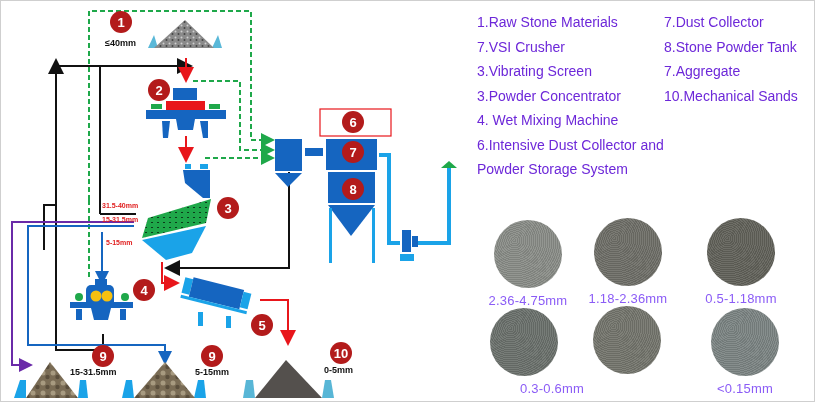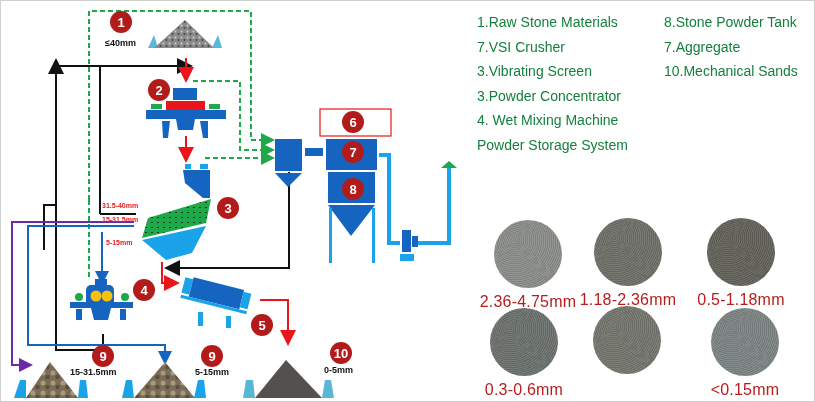--- a/index.html
+++ b/index.html
@@ -1,23 +1,23 @@
 <!DOCTYPE html>
 <html><head>
 <meta charset="utf-8">
 <style>
   html, body { margin:0; padding:0; }
   body { width:815px; height:402px; background:#ffffff; position:relative; overflow:hidden; font-family:"Liberation Sans", sans-serif; }
   .frame { position:absolute; left:0; top:0; width:813px; height:400px; border:1px solid #cfcfcf; }
   #diagram { position:absolute; left:0; top:0; }
-  .legend { position:absolute; font-size:14px; color:#15803d; line-height:24.5px; }
+  .legend { position:absolute; font-size:14px; color:#6d28d9; line-height:24.5px; }
   .legend div { white-space:nowrap; }
   .sample { position:absolute; text-align:center; width:120px; }
   .disc { width:68px; height:68px; border-radius:50%; margin:0 auto; }
-  .sample-label { font-size:16px; color:#b91c1c; margin-top:5px; letter-spacing:0.2px; }
+  .sample-label { font-size:13px; color:#8b5cf6; margin-top:5px; letter-spacing:0.2px; }
   .num { font-family:"Liberation Sans", sans-serif; font-size:13px; fill:#fff; font-weight:bold; }
   .mmlbl { font-family:"Liberation Sans", sans-serif; font-size:9px; font-weight:bold; fill:#111; }
   .redlbl { font-family:"Liberation Sans", sans-serif; font-size:7px; font-weight:bold; fill:#e02020; }
 </style>
 </head>
 <body>
 
 <div class="frame"></div>
 
 <svg id="diagram" width="470" height="402" viewBox="0 0 470 402">
@@ -201,41 +201,43 @@
   <text class="num" x="341" y="358" text-anchor="middle">10</text>
   <text class="mmlbl" x="324" y="373">0-5mm</text>
 </svg>
 
 <div class="legend" style="left:477px; top:10px;">
   <div>1.Raw Stone Materials</div>
   <div>7.VSI Crusher</div>
   <div>3.Vibrating Screen</div>
   <div>3.Powder Concentrator</div>
   <div>4. Wet Mixing Machine</div>
+  <div>6.Intensive Dust Collector and</div>
   <div>Powder Storage System</div>
 </div>
 <div class="legend" style="left:664px; top:10px;">
+  <div>7.Dust Collector</div>
   <div>8.Stone Powder Tank</div>
   <div>7.Aggregate</div>
   <div>10.Mechanical Sands</div>
 </div>
 
 <div class="sample" style="left:468px; top:220px;">
   <div class="disc" style="background: repeating-radial-gradient(circle at 30% 30%, rgba(255, 255, 255, 0.08) 0px, rgba(255, 255, 255, 0.08) 1px, rgba(0, 0, 0, 0.08) 1px, rgba(0, 0, 0, 0.08) 2px), radial-gradient(circle, rgb(138, 141, 136) 0%, rgb(138, 141, 136) 100%);"></div>
   <div class="sample-label">2.36-4.75mm</div>
 </div>
 <div class="sample" style="left:568px; top:218px;">
   <div class="disc" style="background: repeating-radial-gradient(circle at 30% 30%, rgba(255, 255, 255, 0.08) 0px, rgba(255, 255, 255, 0.08) 1px, rgba(0, 0, 0, 0.08) 1px, rgba(0, 0, 0, 0.08) 2px), radial-gradient(circle, rgb(111, 111, 104) 0%, rgb(111, 111, 104) 100%);"></div>
   <div class="sample-label">1.18-2.36mm</div>
 </div>
 <div class="sample" style="left:681px; top:218px;">
   <div class="disc" style="background: repeating-radial-gradient(circle at 30% 30%, rgba(255, 255, 255, 0.08) 0px, rgba(255, 255, 255, 0.08) 1px, rgba(0, 0, 0, 0.08) 1px, rgba(0, 0, 0, 0.08) 2px), radial-gradient(circle, rgb(98, 98, 90) 0%, rgb(98, 98, 90) 100%);"></div>
   <div class="sample-label">0.5-1.18mm</div>
 </div>
-<div class="sample" style="left:464px; top:308px;">
+<div class="sample" style="left:464px; top:308px;text-align:right;">
   <div class="disc" style="background: repeating-radial-gradient(circle at 30% 30%, rgba(255, 255, 255, 0.08) 0px, rgba(255, 255, 255, 0.08) 1px, rgba(0, 0, 0, 0.08) 1px, rgba(0, 0, 0, 0.08) 2px), radial-gradient(circle, rgb(107, 113, 108) 0%, rgb(107, 113, 108) 100%);"></div>
   <div class="sample-label">0.3-0.6mm</div>
 </div>
 <div class="sample" style="left:567px; top:306px;">
   <div class="disc" style="background: repeating-radial-gradient(circle at 30% 30%, rgba(255, 255, 255, 0.08) 0px, rgba(255, 255, 255, 0.08) 1px, rgba(0, 0, 0, 0.08) 1px, rgba(0, 0, 0, 0.08) 2px), radial-gradient(circle, rgb(116, 117, 109) 0%, rgb(116, 117, 109) 100%);"></div>
 </div>
 <div class="sample" style="left:685px; top:308px;">
   <div class="disc" style="background: repeating-radial-gradient(circle at 30% 30%, rgba(255, 255, 255, 0.08) 0px, rgba(255, 255, 255, 0.08) 1px, rgba(0, 0, 0, 0.08) 1px, rgba(0, 0, 0, 0.08) 2px), radial-gradient(circle, rgb(124, 132, 131) 0%, rgb(124, 132, 131) 100%);"></div>
   <div class="sample-label">&lt;0.15mm</div>
 </div>

